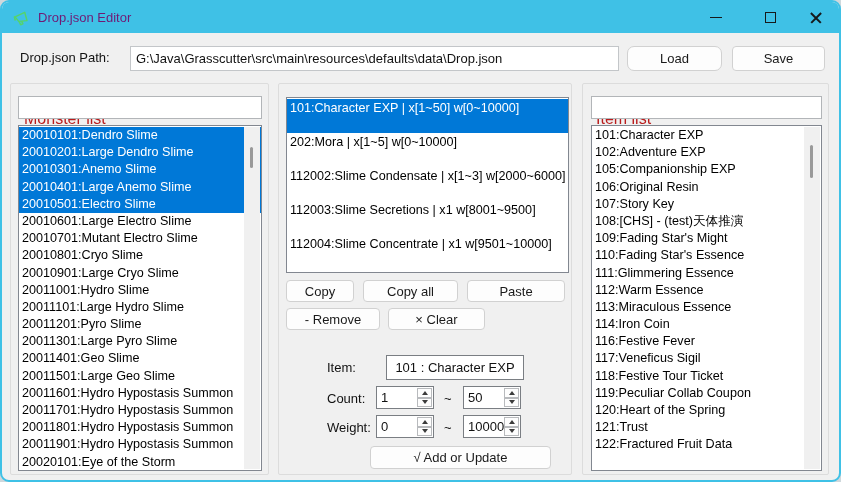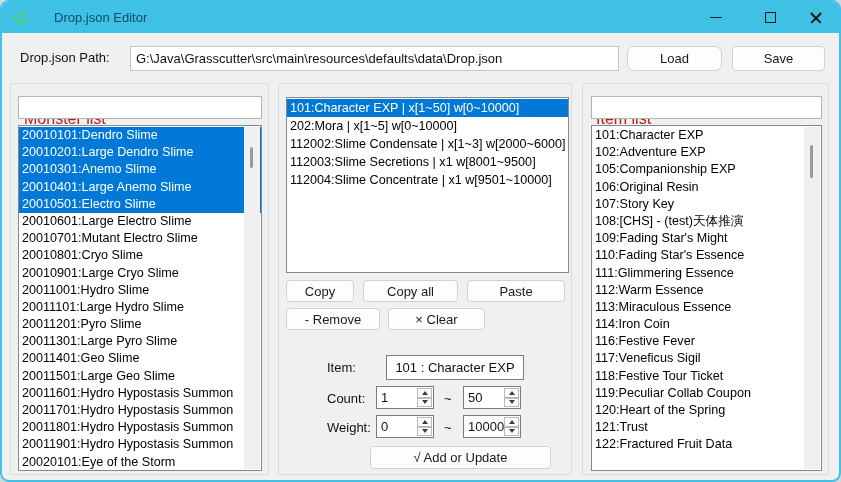--- a/index.html
+++ b/index.html
@@ -7,21 +7,21 @@
   .window {
     position:relative; width:841px; height:482px;
     border:2px solid #3fc1e6; border-radius:9px; overflow:hidden;
     background:#f0f0f0;
   }
   .titlebar {
     position:absolute; left:0; top:0; width:100%; height:31px;
     background:#3fc1e6; display:flex; align-items:center;
   }
   .app-icon { margin-left:10px; width:18px; height:18px; flex:0 0 auto; }
-  .title-text { margin-left:24px; font-size:13px; color:#0c4a6e; }
+  .title-text { margin-left:8px; font-size:13px; color:#701a75; }
   .win-btn {
     position:absolute; top:0; width:36px; height:31px; cursor:default;
     display:flex; align-items:center; justify-content:center;
   }
   .win-btn.min { left:696px; } .win-btn.max { left:750px; } .win-btn.close { left:796px; }
   .glyph-min { width:12px; height:0; border-top:1.4px solid #16191b; display:block; }
   .glyph-max { width:11px; height:11px; border:1.4px solid #16191b; display:block; }
   .glyph-close { position:relative; width:14px; height:14px; display:block; }
   .glyph-close span { position:absolute; left:0; top:6px; width:14px; height:1.5px; background:#16191b; }
   .glyph-close span:first-child { transform:rotate(45deg); }
@@ -49,21 +49,21 @@
   }
 
   .listbox {
     position:absolute; background:#fff; border:1px solid #828790; overflow:hidden;
   }
   .listbox .rows { position:absolute; left:0; top:1px; right:0; }
   .list-row {
     height:17.2px; line-height:17.2px; font-size:12.6px; color:#000;
     padding-left:3px; white-space:nowrap; overflow:hidden;
   }
-  .droplist .list-row { height:18px; line-height:18px; }
+  .droplist .list-row { height:34px; line-height:18px; }
   .list-row.selected { background:#0078d7; color:#fff; }
 
   .vscroll {
     position:absolute; top:1px; right:1px; bottom:1px; width:16px; background:#f0f0f0;
   }
   .vscroll .thumb { position:absolute; left:6px; width:3px; background:#999; border-radius:2px; }
 
   .spin { position:absolute; width:58px; height:23px; border:1px solid #7a7e83; background:#fff; }
   .spin input {
     position:absolute; left:0; top:0; width:40px; height:21px; border:0; outline:none;

